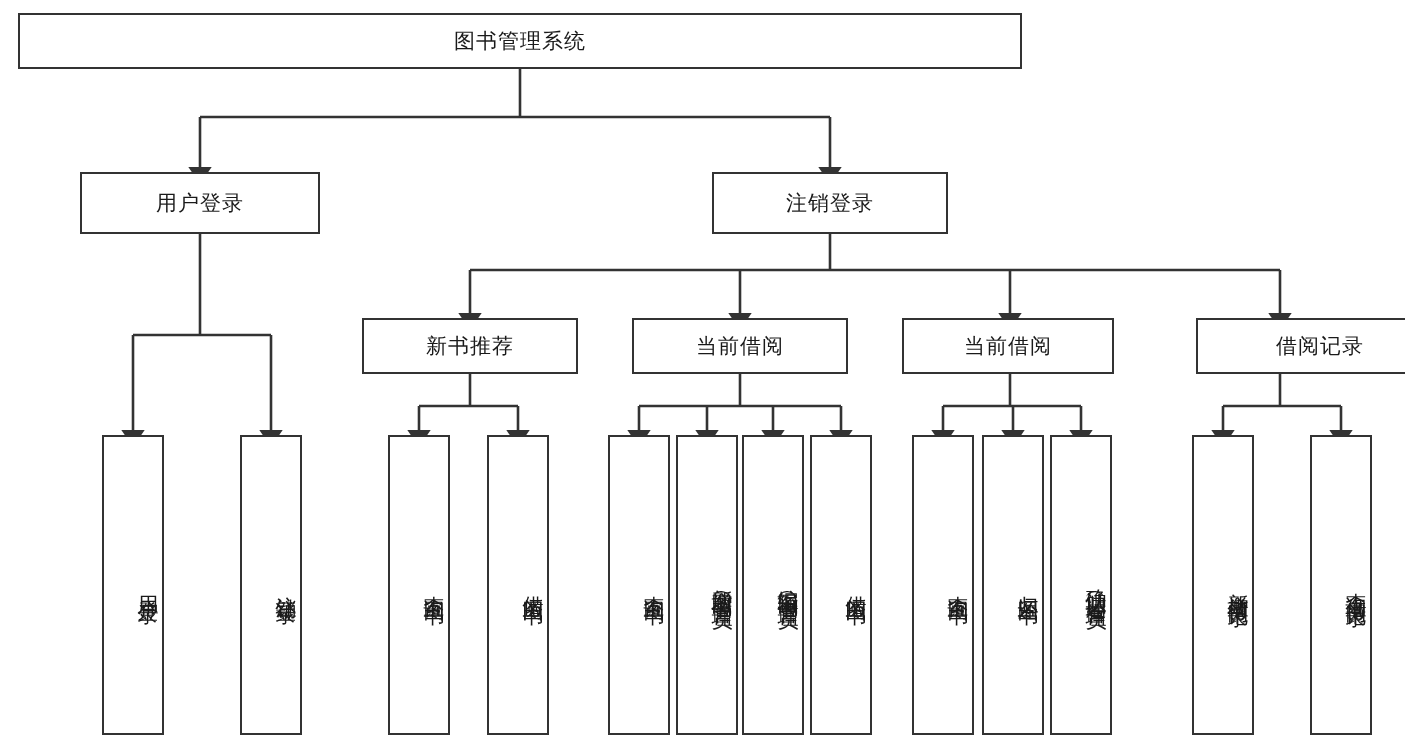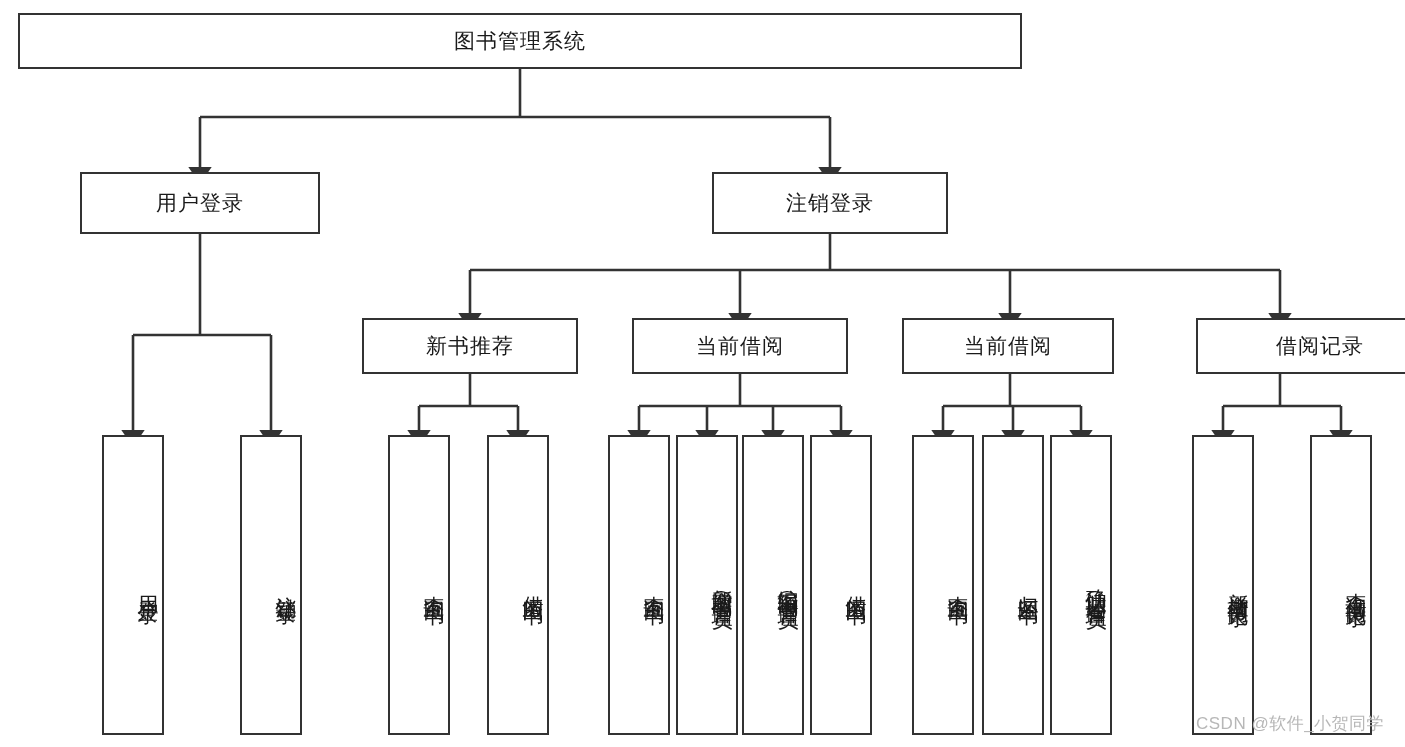--- a/index.html
+++ b/index.html
@@ -170,14 +170,13 @@
         <span class="node-label">确认归还（管理员）</span>
       </div>
       <div class="node vert" style="left: 1192px; top: 435px; width: 62px; height: 300px;">
         <span class="node-label">新增借阅记录</span>
       </div>
       <div class="node vert" style="left: 1310px; top: 435px; width: 62px; height: 300px;">
         <span class="node-label">查询借阅记录</span>
       </div>
     </div>
 
-  <div class="watermark">CSDN @软件_小贺同学</div>
 </div>
 
 </body></html>

